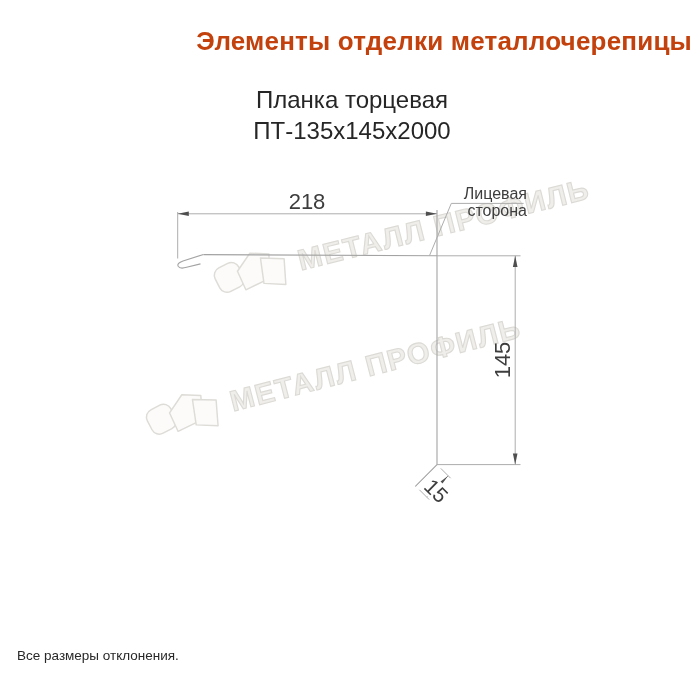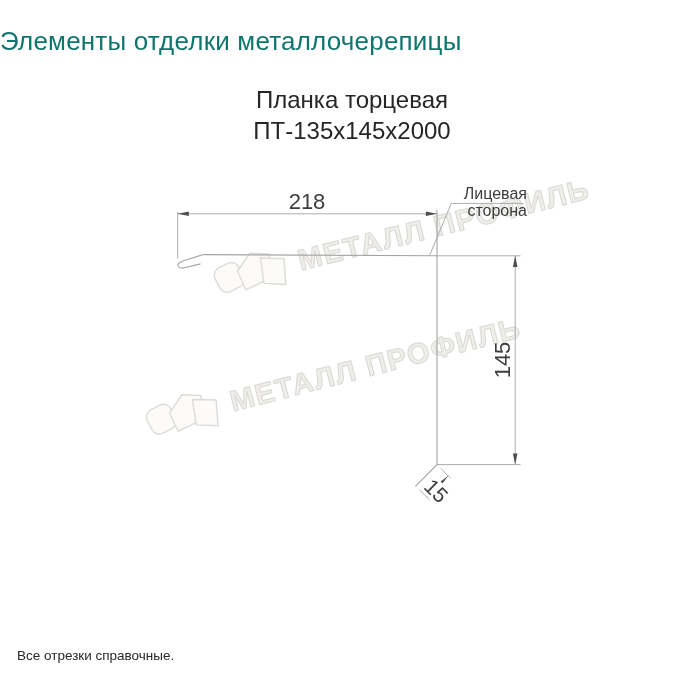--- a/index.html
+++ b/index.html
@@ -2,22 +2,22 @@
 <html><head>
 <meta charset="utf-8">
 <style>
   html,body{margin:0;padding:0;background:#ffffff;}
   .page{
     position:relative;width:700px;height:700px;background:#ffffff;overflow:hidden;
     font-family:"Liberation Sans","DejaVu Sans",sans-serif;
   }
   
   .title{
-    position:absolute;top:26px;left:0;width:692px;text-align:left;
-    font-size:26px;font-weight:400;color:#0f766e;letter-spacing:0.2px;
+    position:absolute;top:26px;left:0;width:692px;text-align:right;
+    font-size:26px;font-weight:700;color:#c2410c;letter-spacing:0.2px;
   }
   .subtitle{
     position:absolute;top:86px;left:0;width:704px;text-align:center;
     font-size:24px;font-weight:400;color:#262626;
   }
   .subtitle2{
     position:absolute;top:117px;left:0;width:704px;text-align:center;
     font-size:24px;font-weight:400;color:#262626;
   }
   
@@ -117,16 +117,16 @@
   <div class="dim dim-135">218</div>
   <div class="dim dim-145">145</div>
   <div class="dim dim-15">15</div>
 
   <div class="face-label">
     <div>Лицевая</div>
     <div>сторона</div>
   </div>
 
   <div class="footer">
-    <div>Все отрезки справочные.</div>
+    <div>Все размеры отклонения.</div>
   </div>
 
 </div>
 
 </body></html>

